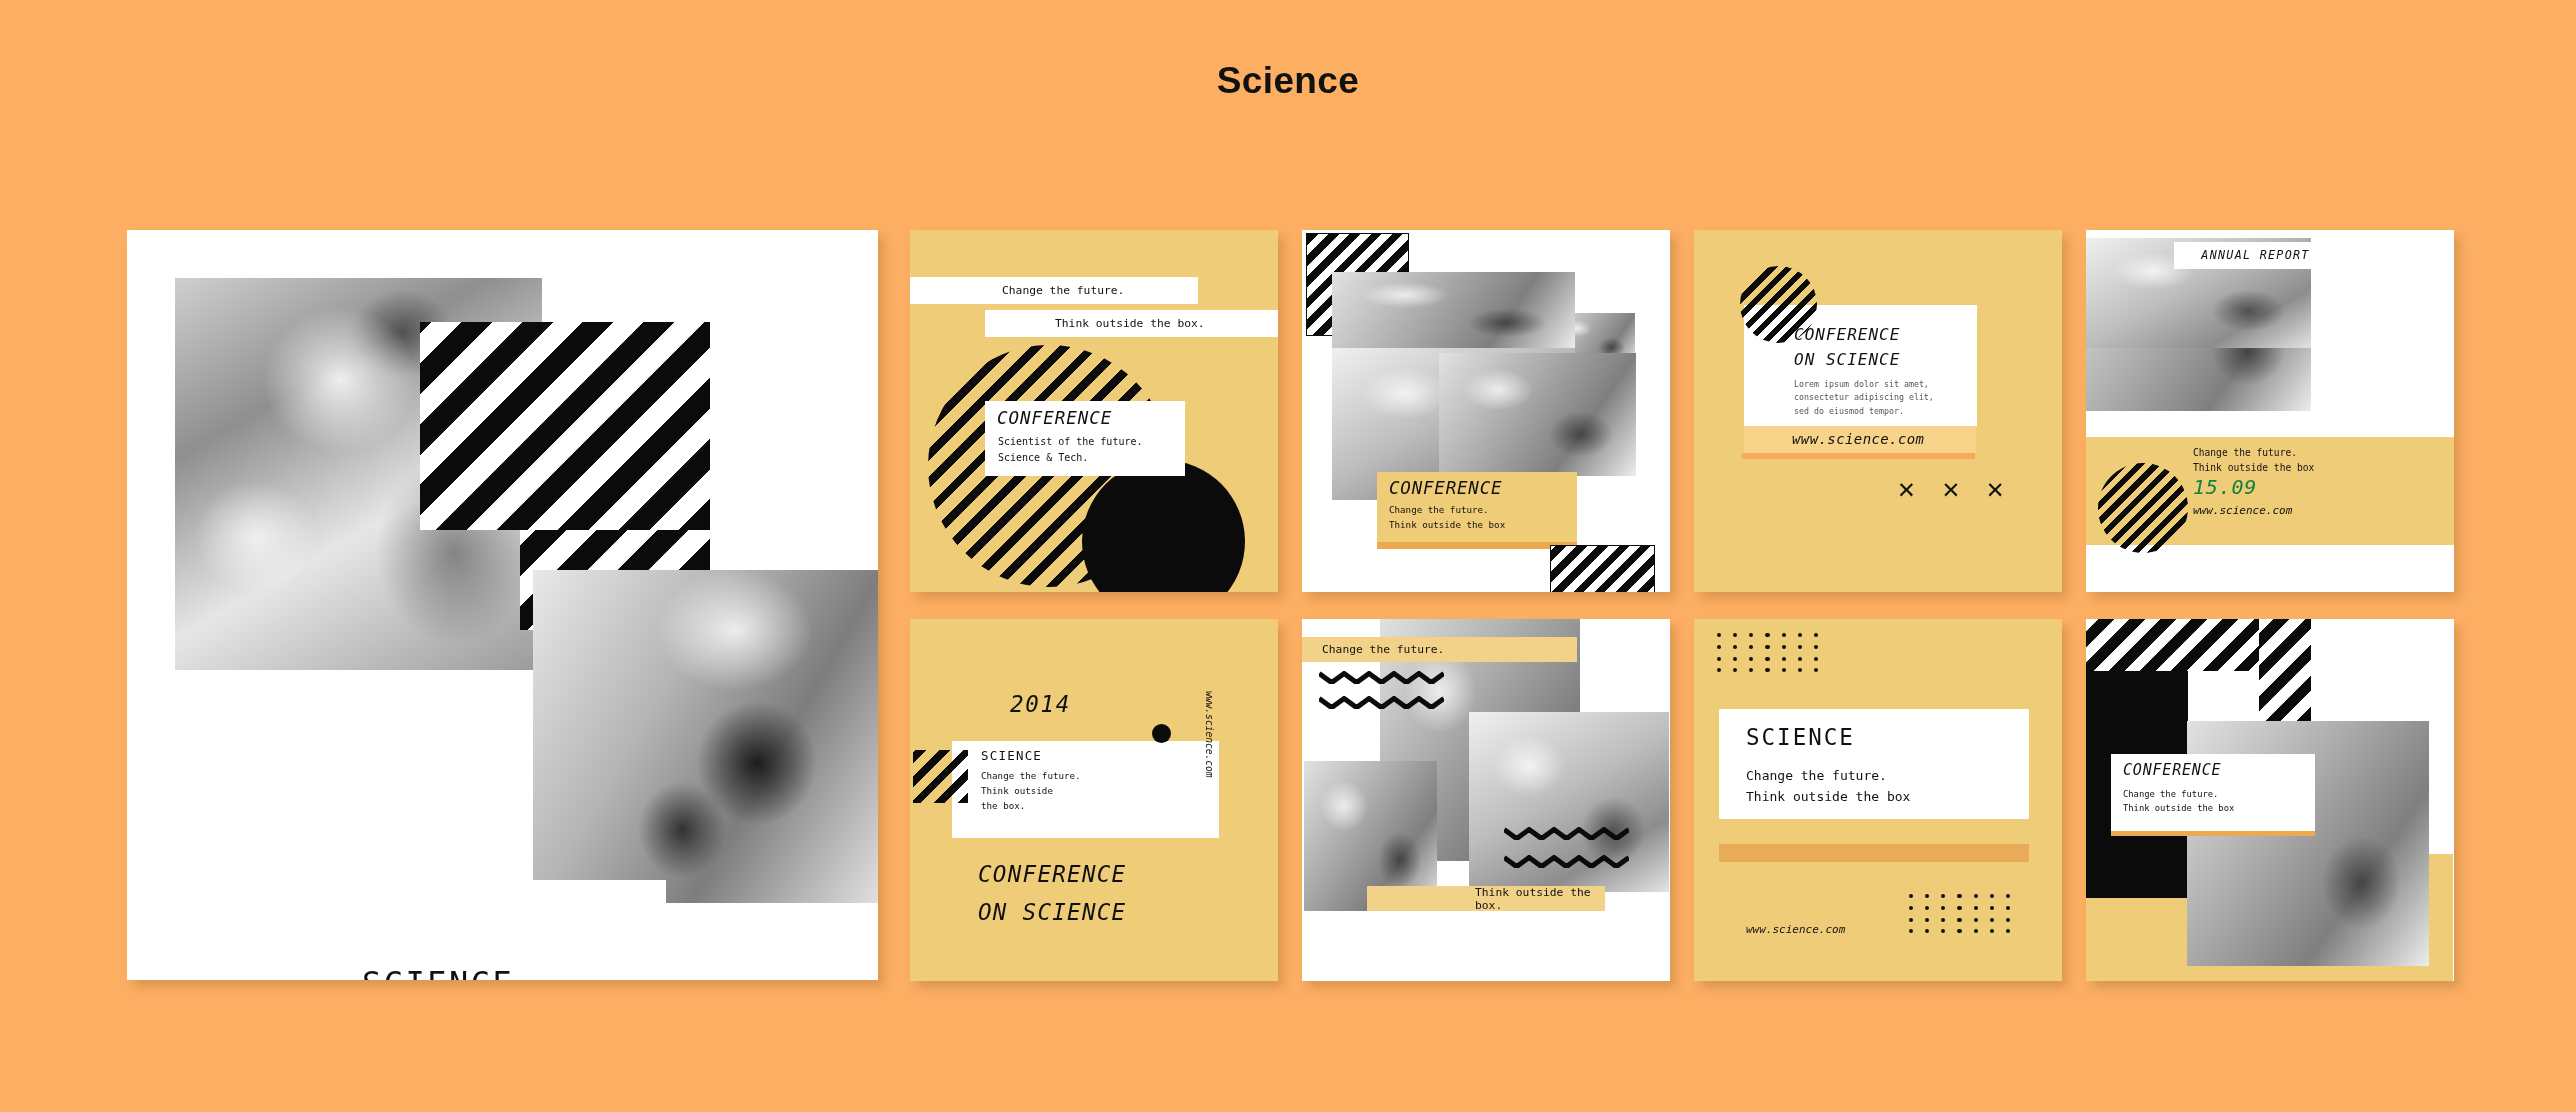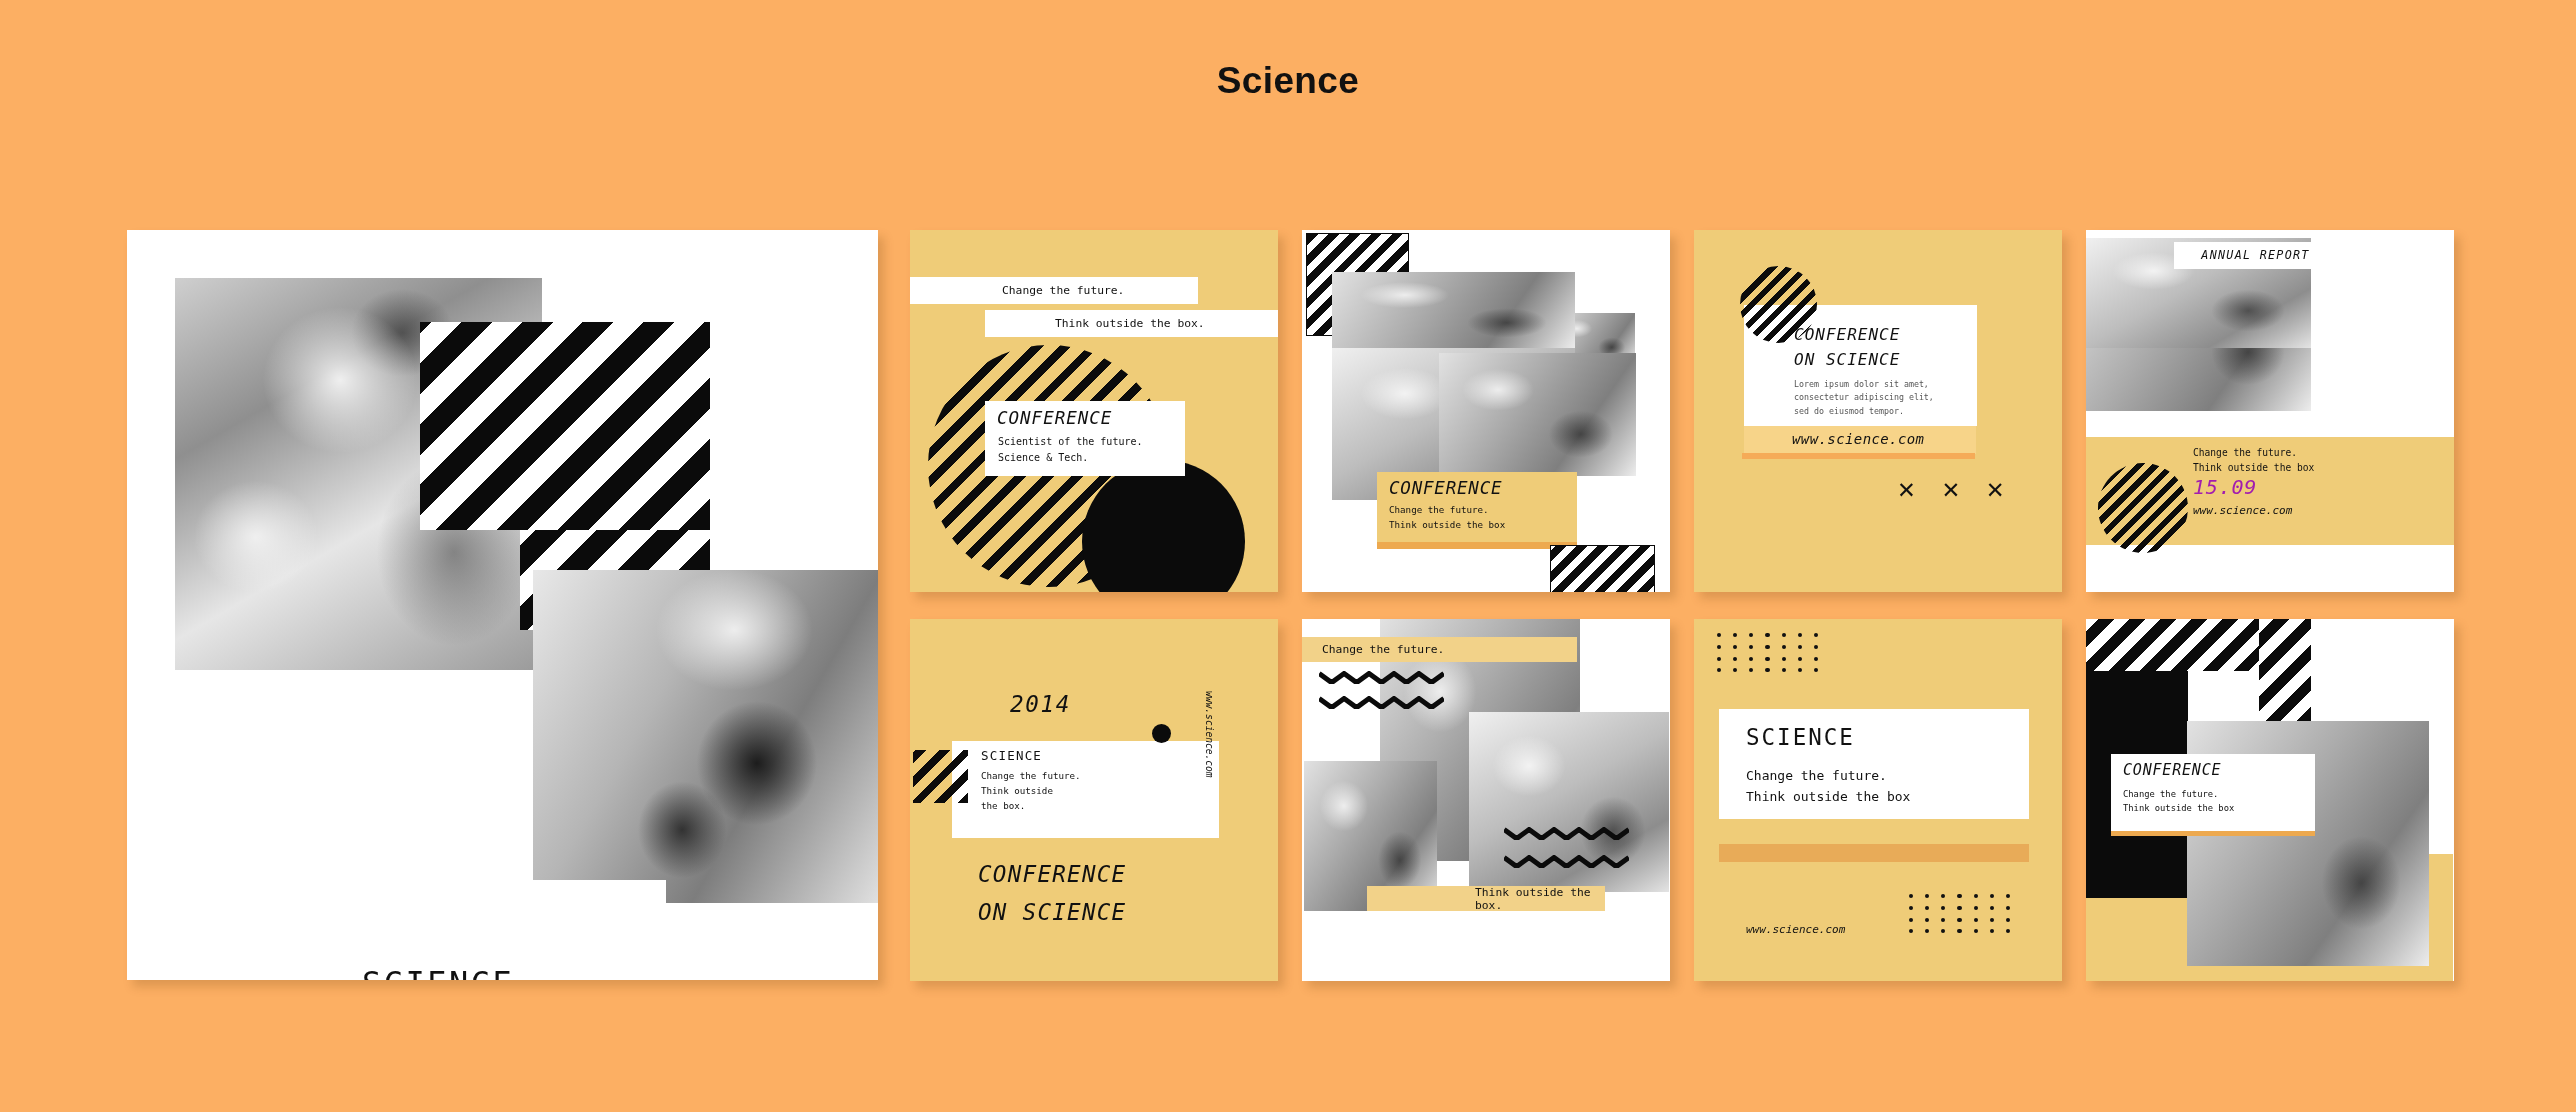--- a/index.html
+++ b/index.html
@@ -146,21 +146,21 @@
   .c4-url{ position:absolute; left:98px; top:201px; font-size:14px; font-style:italic; letter-spacing:0.4px; color:#111; }
   .c4-xs{ position:absolute; left:203px; top:247px; font-size:22.5px; letter-spacing:9.2px; color:#111; font-family:"DejaVu Sans", sans-serif; }
 
   
   .c5-i1{ left:0; top:8.3px; width:225px; height:110px; }
   .c5-i2{ left:0; top:8.3px; width:225px; height:173px; }
   .c5-lbl{ position:absolute; left:88px; top:11.7px; width:163px; height:27px; background:#fff; display:flex; align-items:center; justify-content:center; font-size:11.7px; font-style:italic; letter-spacing:1.3px; color:#111; }
   .c5-yel{ position:absolute; left:0; top:207px; width:368px; height:108px; background:#efcc78; }
   .c5-circ{ position:absolute; left:11.7px; top:233px; width:90px; height:90px; }
   .c5-t1{ position:absolute; left:107px; top:215px; font-size:9.6px; line-height:1.6; color:#111; white-space:pre-line; }
-  .c5-t2{ position:absolute; left:107px; top:245px; font-size:20px; font-style:italic; letter-spacing:0.8px; color:#a21caf; }
+  .c5-t2{ position:absolute; left:107px; top:245px; font-size:20px; font-style:italic; letter-spacing:0.8px; color:#15803d; }
   .c5-t3{ position:absolute; left:107px; top:274px; font-size:11px; font-style:italic; color:#111; }
 
   
   .c6-year{ position:absolute; left:100px; top:72px; font-size:22.5px; font-style:italic; letter-spacing:1.7px; color:#111; }
   .c6-box{ position:absolute; left:42px; top:122px; width:267px; height:97px; background:#fff; }
   .c6-hatch{ position:absolute; left:3.3px; top:131px; width:55px; height:53px; background:repeating-linear-gradient(-45deg,#0b0b0b 0 7.5px,transparent 7.5px 16.7px); }
   .c6-dot{ position:absolute; left:242px; top:105px; width:19px; height:19px; border-radius:50%; background:#0b0b0b; }
   .c6-t1{ position:absolute; left:71px; top:129px; font-size:12.5px; letter-spacing:1.2px; color:#111; }
   .c6-t2{ position:absolute; left:71px; top:150px; font-size:9.2px; line-height:1.62; color:#111; white-space:pre-line; }
   .c6-vurl{ position:absolute; left:294px; top:72px; font-size:9.6px; font-style:italic; color:#111; writing-mode:vertical-rl; }

